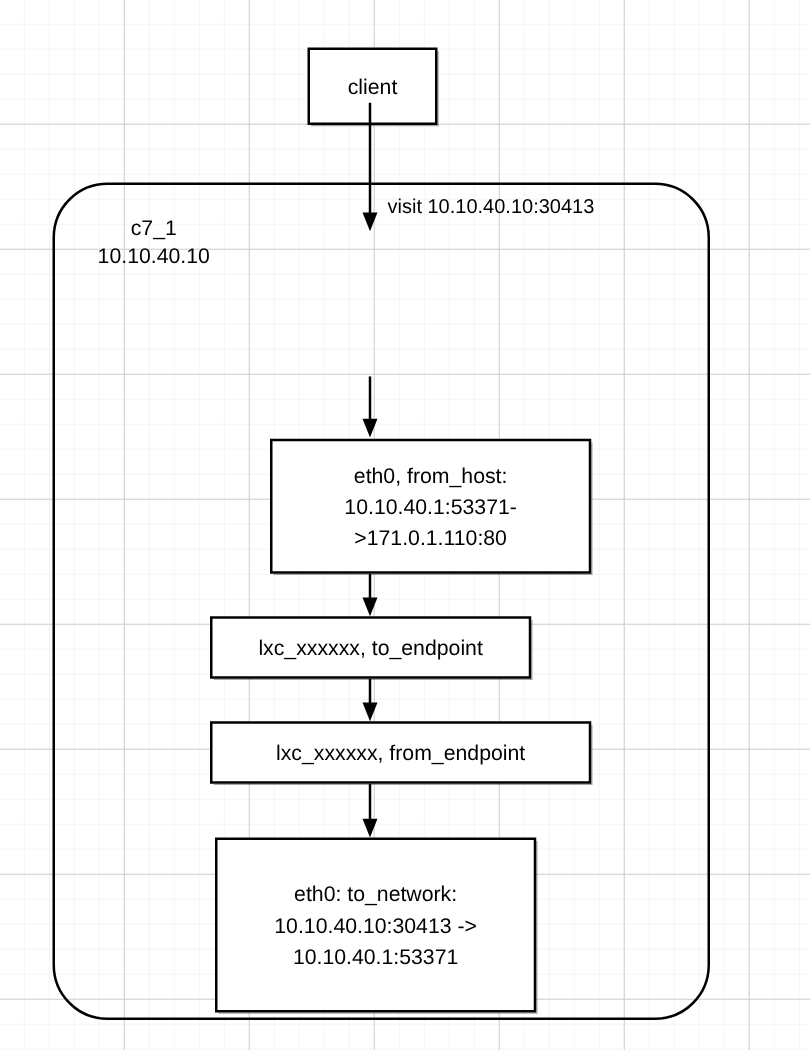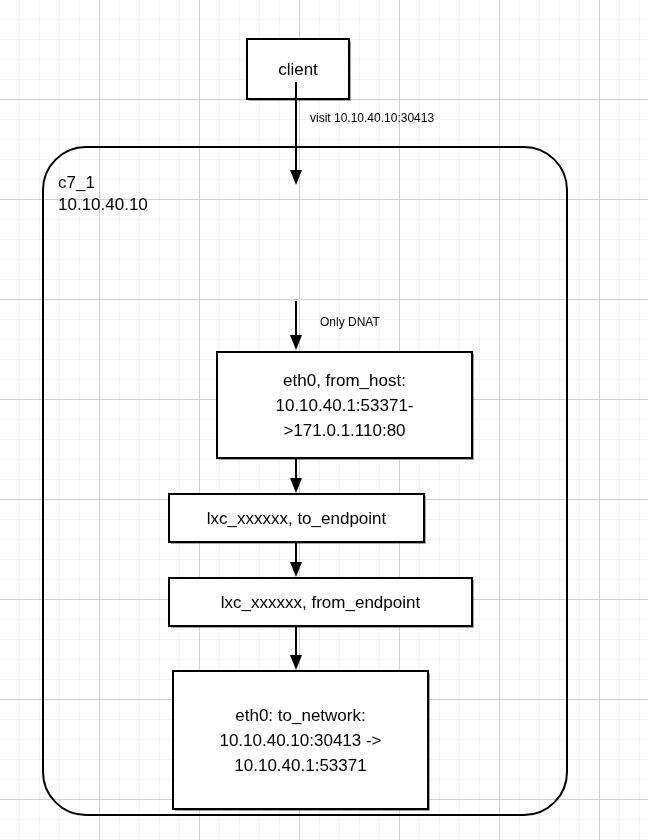--- a/index.html
+++ b/index.html
@@ -37,20 +37,21 @@
     width: 526px;
     height: 670px;
     border: 2px solid #000000;
     border-radius: 44px;
     background: transparent;
     box-sizing: border-box;
   }
 
   .host-label {
     position: absolute;
+    text-align: center;
     color: #000000;
     font-size: 17px;
     line-height: 22px;
     white-space: pre;
     letter-spacing: 0px;
   }
 
   
   .box {
     position: absolute;
@@ -78,25 +79,26 @@
   
   .connector {
     position: absolute;
     width: 14px;
     display: block;
   }
   .connector svg { display: block; }
 
   .edge-label {
     position: absolute;
-    font-size: 12px;
+    font-size: 16px;
     color: #000000;
     white-space: nowrap;
     background: transparent;
     line-height: 20px;
+    margin-top: 48px;
   }
 </style>
 </head>
 <body>
 
 <div id="canvas">
 
   <div class="box" style="left:246px; top:20px; width:104px; height:62px;margin-top:18px;">
     <span class="box-text">client</span>
   </div>

